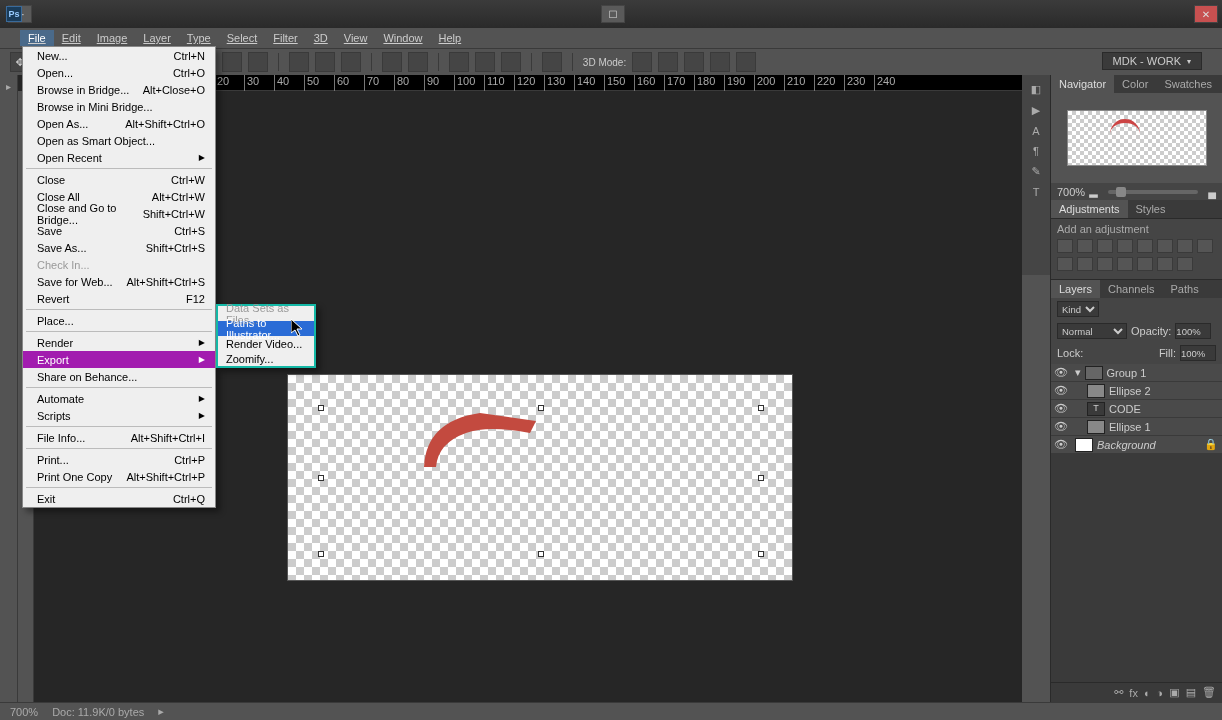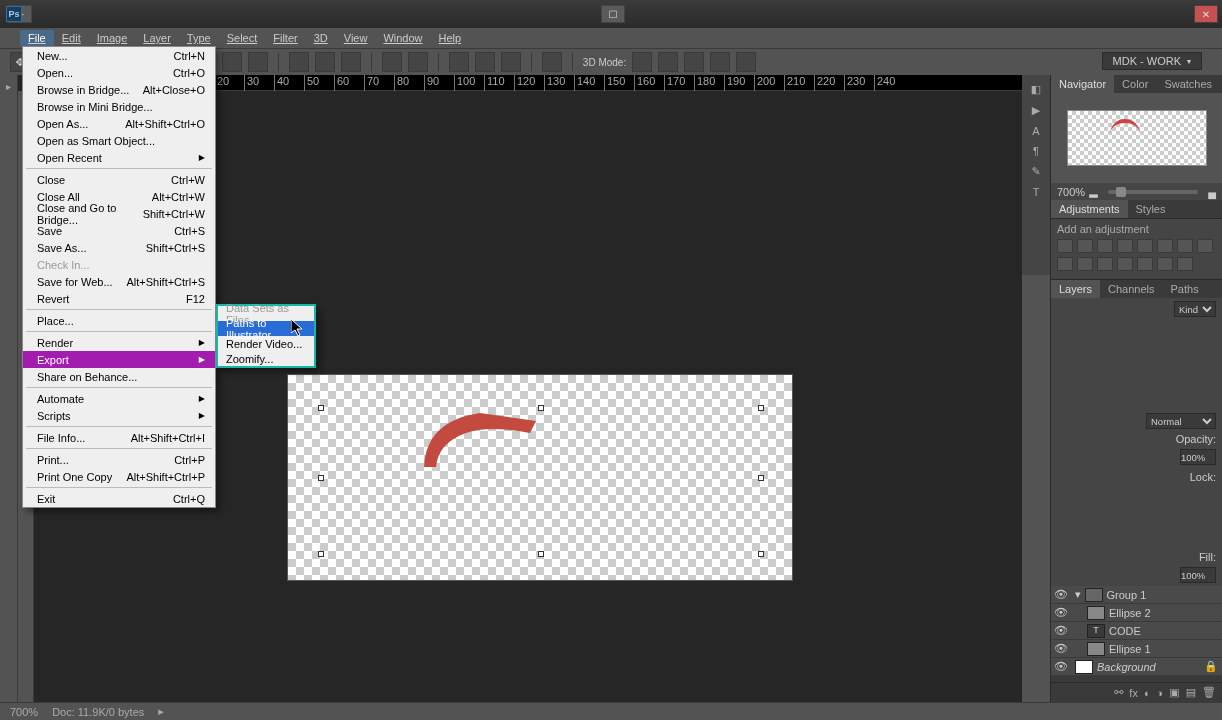--- a/index.html
+++ b/index.html
@@ -52,21 +52,21 @@
 .nav-thumb .thumb { width: 140px; height: 56px; border: 1px solid #888;
   background-image: linear-gradient(45deg,#ccc 25%,transparent 25%),linear-gradient(-45deg,#ccc 25%,transparent 25%),linear-gradient(45deg,transparent 75%,#ccc 75%),linear-gradient(-45deg,transparent 75%,#ccc 75%);
   background-size: 8px 8px; background-position: 0 0,0 4px,4px -4px,-4px 0; background-color: #fff; position: relative; }
 .nav-thumb .thumb::after { content:""; position:absolute; left:42px; top:8px; width:30px; height:12px; border-top:4px solid #c44; border-radius: 20px 20px 0 0; }
 
 .adjustments { background: #454545; padding: 4px 6px 8px; font-size: 9.5px; color: #aaa; border-top: 1px solid #2a2a2a; }
 .adj-icons { display: flex; flex-wrap: wrap; gap: 4px; margin-top: 4px; }
 .adj-icons div { width: 16px; height: 14px; background: #555; border: 1px solid #3a3a3a; }
 
 .layers { flex: 1; display: flex; flex-direction: column; border-top: 1px solid #2a2a2a; }
-.layers .lopts { display: flex; align-items: flex-end; gap: 4px; padding: 3px 6px; font-size: 9.5px; flex-direction: column; }
+.layers .lopts { display: flex; align-items: center; gap: 4px; padding: 3px 6px; font-size: 9.5px; }
 .layers .lopts select, .layers .lopts input { background: #3a3a3a; color: #ccc; border: 1px solid #2a2a2a; height: 16px; font-size: 9.5px; }
 .layer-list { flex: 1; background: #3a3a3a; overflow: auto; font-size: 10px; }
 .layer-row { display: flex; align-items: center; height: 18px; background: #4a4a4a; border-bottom: 1px solid #3a3a3a; padding-left: 4px; gap: 4px; }
 .layer-row .eye { width: 12px; height: 12px; color: #ccc; display:flex; align-items:center; justify-content:center; }
 .layer-row .thumb { width: 18px; height: 14px; background: #888; border: 1px solid #222; }
 .layer-row.group .thumb { background: #666; }
 .layer-bottom { height: 20px; background: #3a3a3a; display: flex; align-items: center; justify-content: flex-end; gap: 6px; padding: 0 6px; color: #aaa; font-size: 10px; border-top: 1px solid #2a2a2a;}
 
 
 .filemenu { position: absolute; left: 22px; top: 46px; width: 194px; background: #efefef; border: 1px solid #888; box-shadow: 4px 4px 6px rgba(0,0,0,.4); color: #000; z-index: 100; font-size: 11px; }

